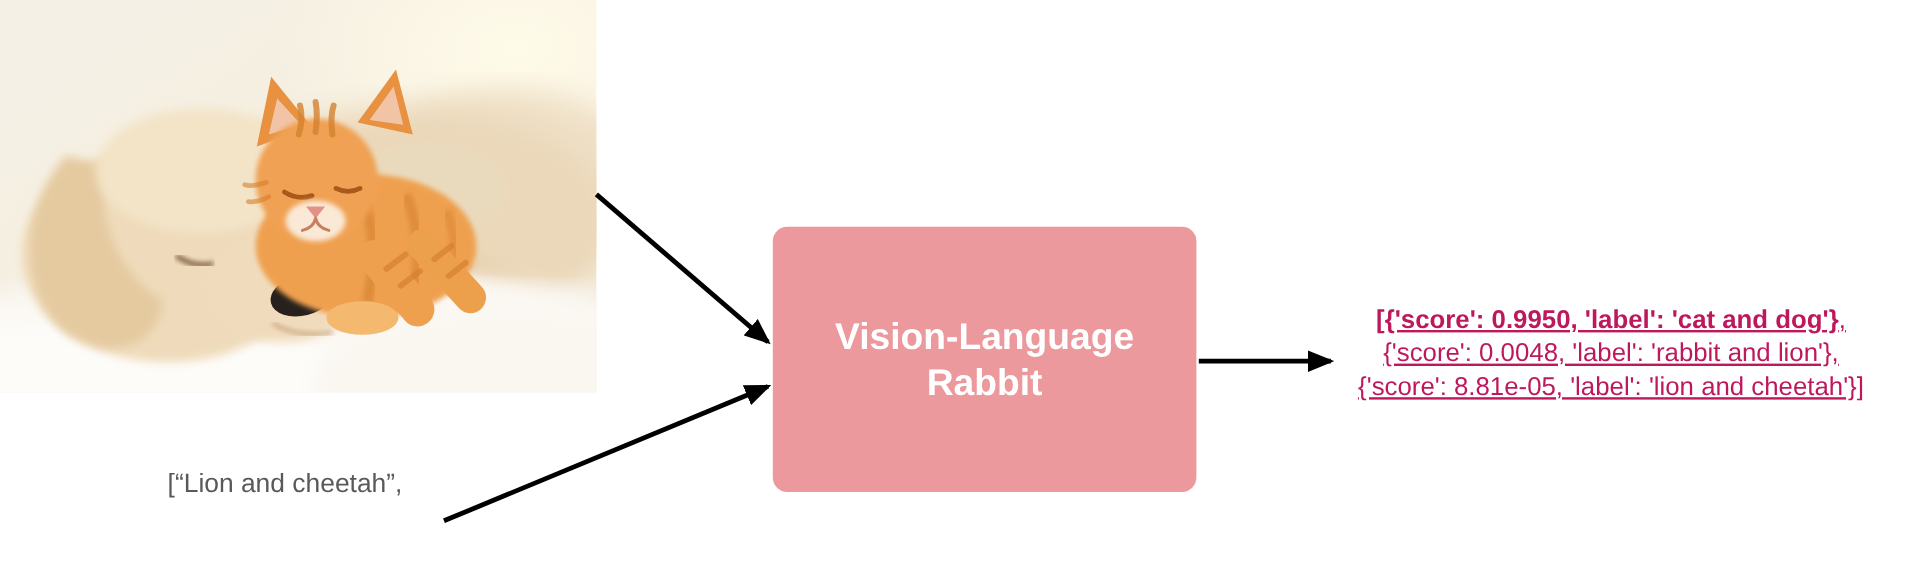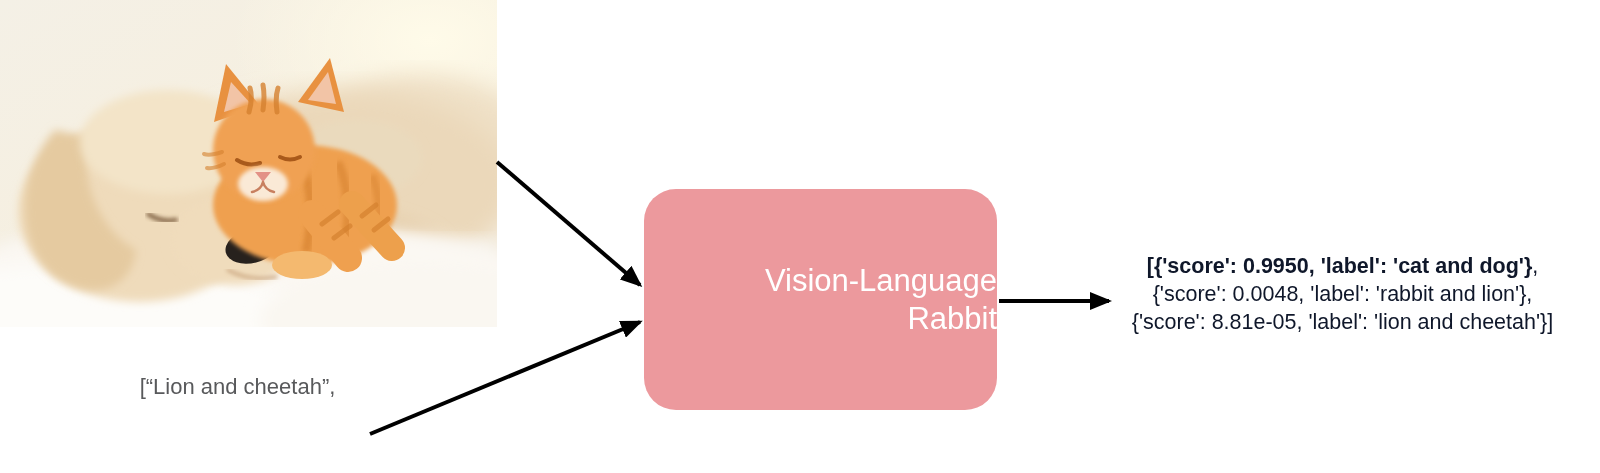--- a/index.html
+++ b/index.html
@@ -38,37 +38,37 @@
   }
 
   
   .model-box {
     position: absolute;
     left: 644px;
     top: 189px;
     width: 353px;
     height: 221px;
     background: #ec999d;
-    border-radius: 32px;
+    border-radius: 12px;
     display: flex;
     flex-direction: column;
-    align-items: flex-end;
+    align-items: center;
     justify-content: center;
     color: #ffffff;
-    font-weight: normal;
+    font-weight: bold;
     font-size: 31px;
     line-height: 38px;
     text-align: center;
   }
 
   
   .input-labels {
     position: absolute;
     left: 85px;
-    top: 372px;
+    top: 388px;
     width: 305px;
     color: #58595b;
     font-size: 22px;
     line-height: 30px;
     text-align: center;
   }
 
   
   .output-text {
     position: absolute;
@@ -184,19 +184,19 @@
 
   <div class="model-box" style="background: rgb(236, 153, 157); color: rgb(255, 255, 255);">
     <div>Vision-Language</div>
     <div>Rabbit</div>
   </div>
 
   <div class="input-labels">
     <div>[“Lion and cheetah”,</div>
   </div>
 
-  <div class="output-text" style="color: #0f172a;">
+  <div class="output-text" style="color: #be185d; text-decoration: underline;">
     <div><span class="bold">[{'score': 0.9950, 'label': 'cat and dog'}</span><span>,</span></div>
     <div>{'score': 0.0048, 'label': 'rabbit and lion'},</div>
     <div>{'score': 8.81e-05, 'label': 'lion and cheetah'}]</div>
   </div>
 
 </div>
 
 </body></html>

